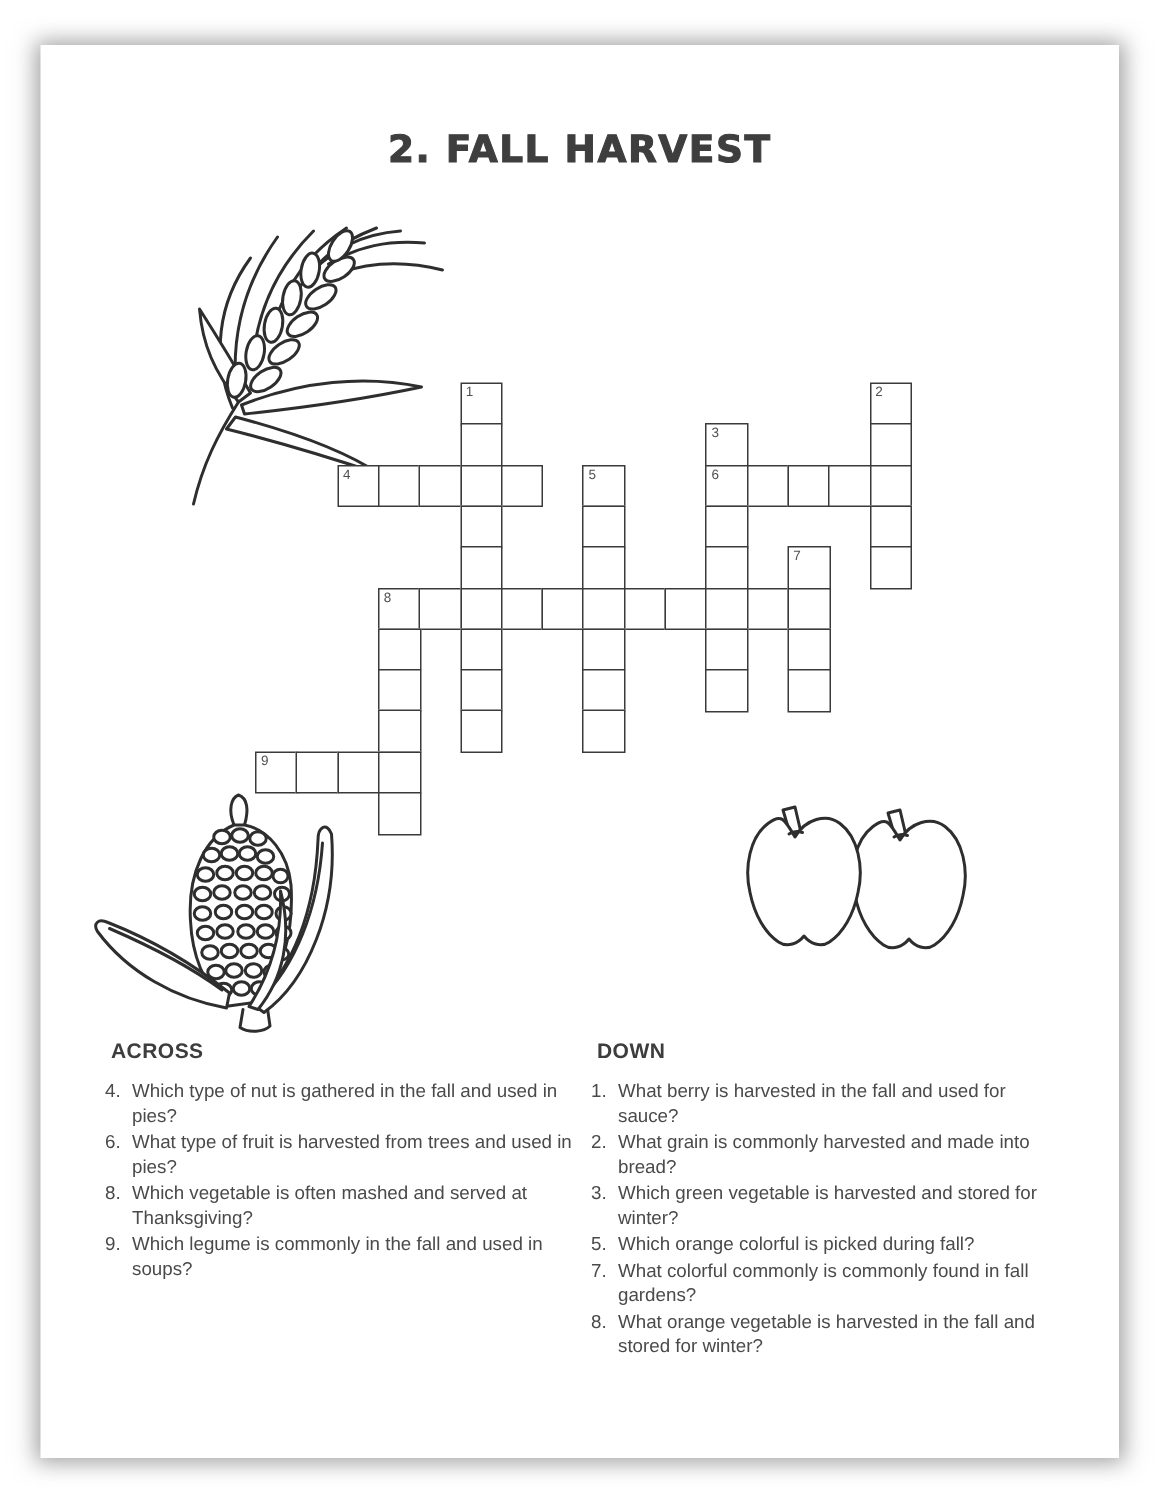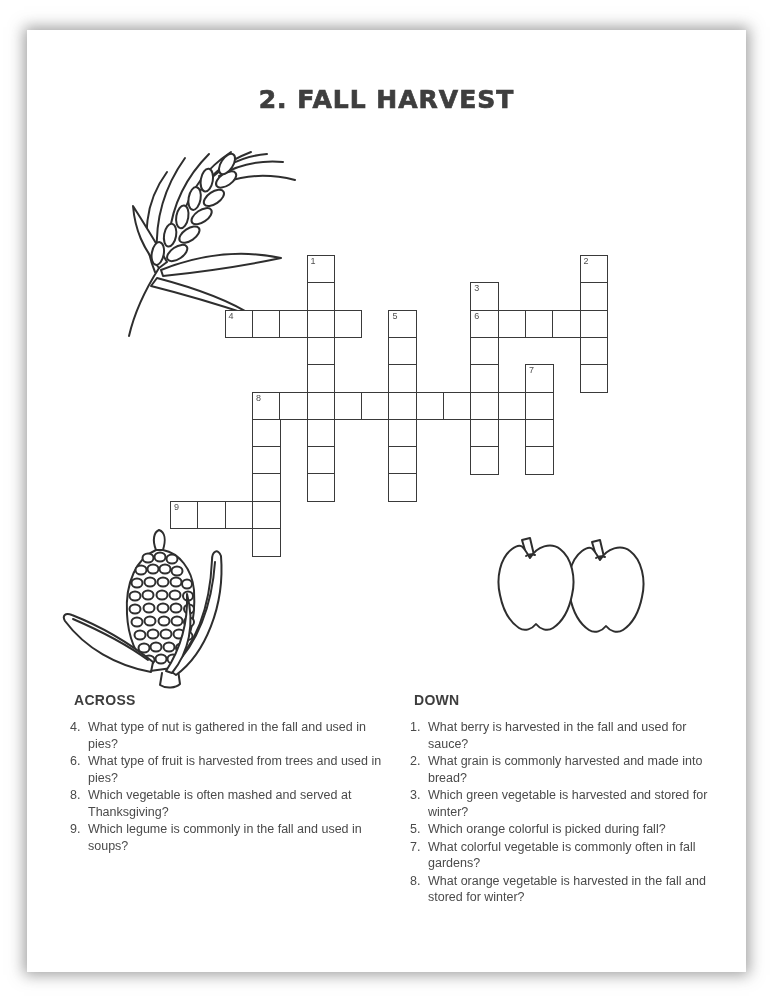--- a/index.html
+++ b/index.html
@@ -29,21 +29,21 @@
   }
   .clues-col{position:absolute;top:692px;width:318px;color:#4a4a4a;}
   .clues-col .heading{
     font-size:14px;font-weight:bold;color:#3d3d3d;letter-spacing:0.3px;
     margin:0 0 11px 4px;
   }
   .clue{display:flex;font-size:12.5px;line-height:16.5px;margin-bottom:1px;}
   .clue .cnum{flex:none;width:18px;}
   .clue .ctext{flex:1;}
   #across-col{left:70px;}
-  #down-col{left:410px;}
+  #down-col{left:394px;}
 </style>
 </head>
 <body>
 
 <div class="page"></div>
 
 <div class="title">2. FALL HARVEST</div>
 
 <svg class="illus" style="left:105px;top:142px" width="215" height="196" viewBox="0 0 215 196">
   <g fill="none">
@@ -213,21 +213,21 @@
     <path fill="#ffffff" d="M45,22 C52,10 66,6 75,13 C87,22 91,42 87,59 C84,74 77,86 68,92 C62,96 55,93 51,88 C47,93 40,96 34,92 C25,86 18,74 15,59 C11,42 15,22 27,13 C36,6 38,10 45,22 Z"></path>
     <path fill="none" d="M41,20 C44,18 47,18 50,19"></path>
   </g>
 </svg>
 
 <div class="clues-col" id="across-col">
   <div class="heading">ACROSS</div>
   <div id="across-list">
       <div class="clue">
         <span class="cnum">4.</span>
-        <span class="ctext">What type of nut is gathered in the fall and used in pies?</span>
+        <span class="ctext">Which type of nut is gathered in the fall and used in pies?</span>
       </div>
       <div class="clue">
         <span class="cnum">6.</span>
         <span class="ctext">What type of fruit is harvested from trees and used in pies?</span>
       </div>
       <div class="clue">
         <span class="cnum">8.</span>
         <span class="ctext">Which vegetable is often mashed and served at Thanksgiving?</span>
       </div>
       <div class="clue">
@@ -250,20 +250,20 @@
       <div class="clue">
         <span class="cnum">3.</span>
         <span class="ctext">Which green vegetable is harvested and stored for winter?</span>
       </div>
       <div class="clue">
         <span class="cnum">5.</span>
         <span class="ctext">Which orange colorful is picked during fall?</span>
       </div>
       <div class="clue">
         <span class="cnum">7.</span>
-        <span class="ctext">What colorful vegetable is commonly often in fall gardens?</span>
+        <span class="ctext">What colorful commonly is commonly found in fall gardens?</span>
       </div>
       <div class="clue">
         <span class="cnum">8.</span>
         <span class="ctext">What orange vegetable is harvested in the fall and stored for winter?</span>
       </div>
     </div>
 </div>
 
 </body></html>

